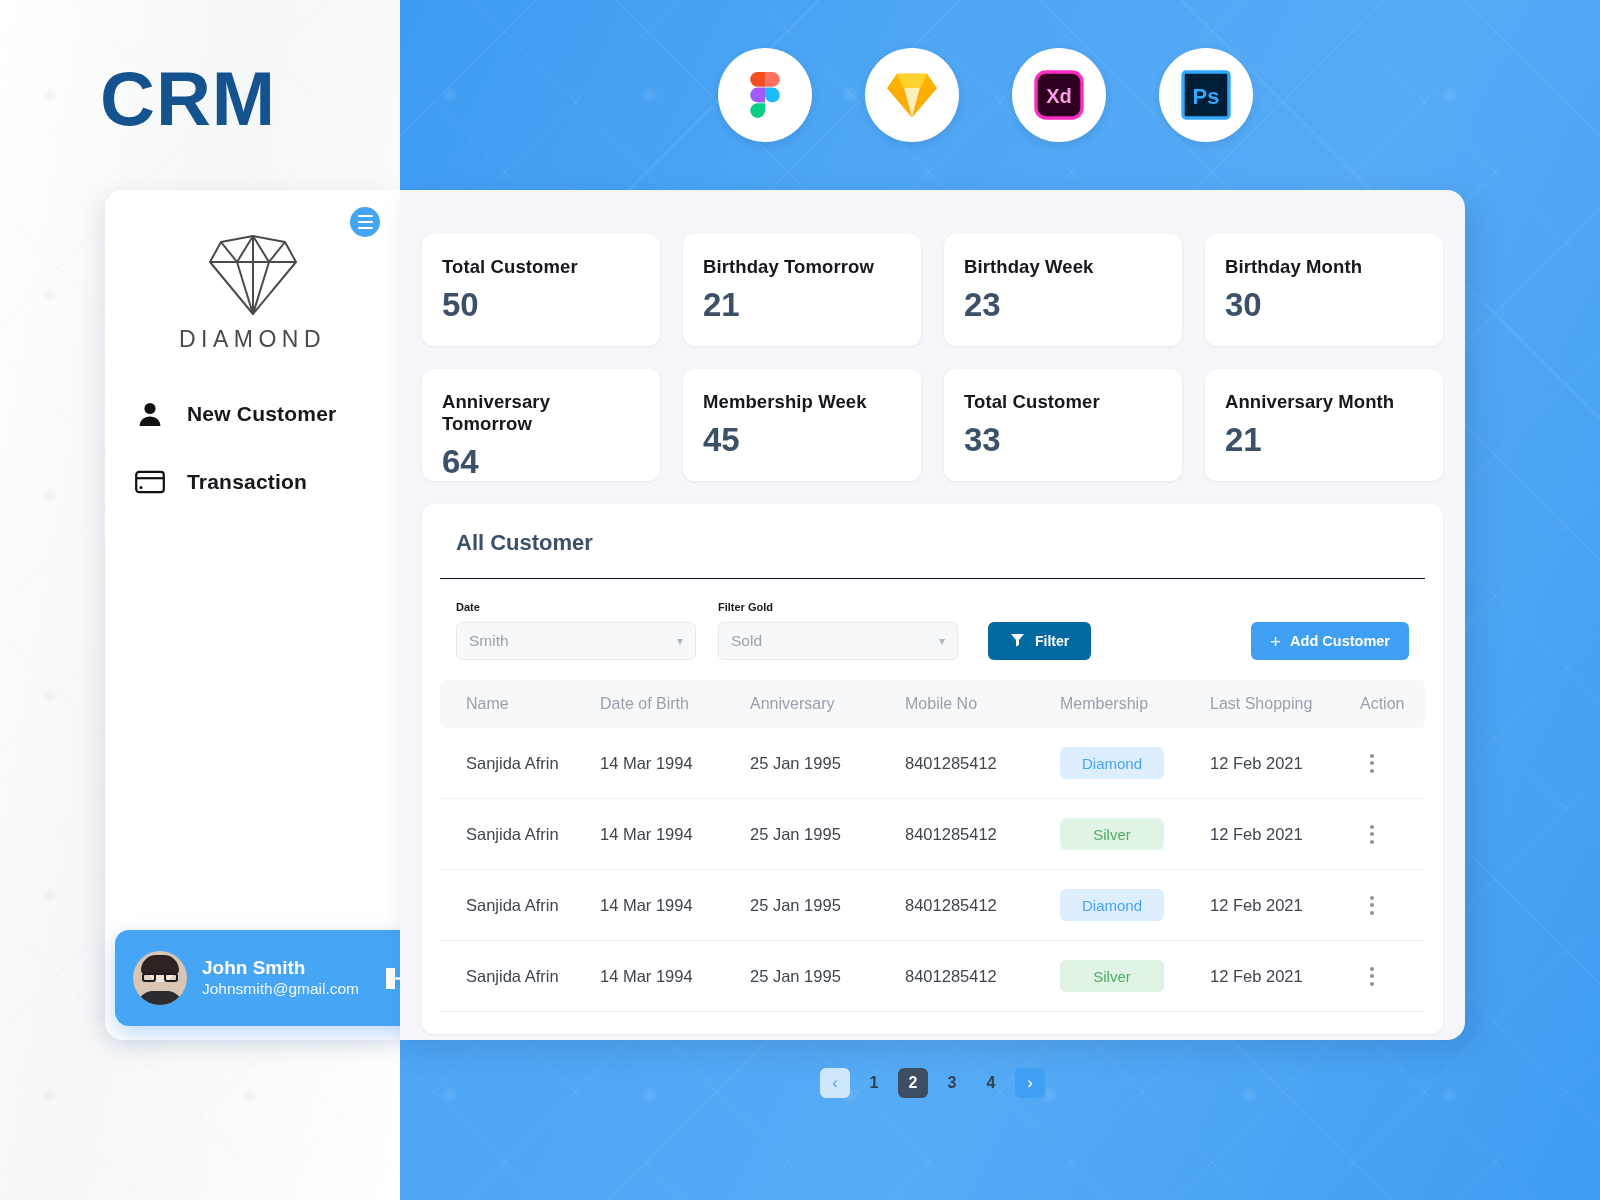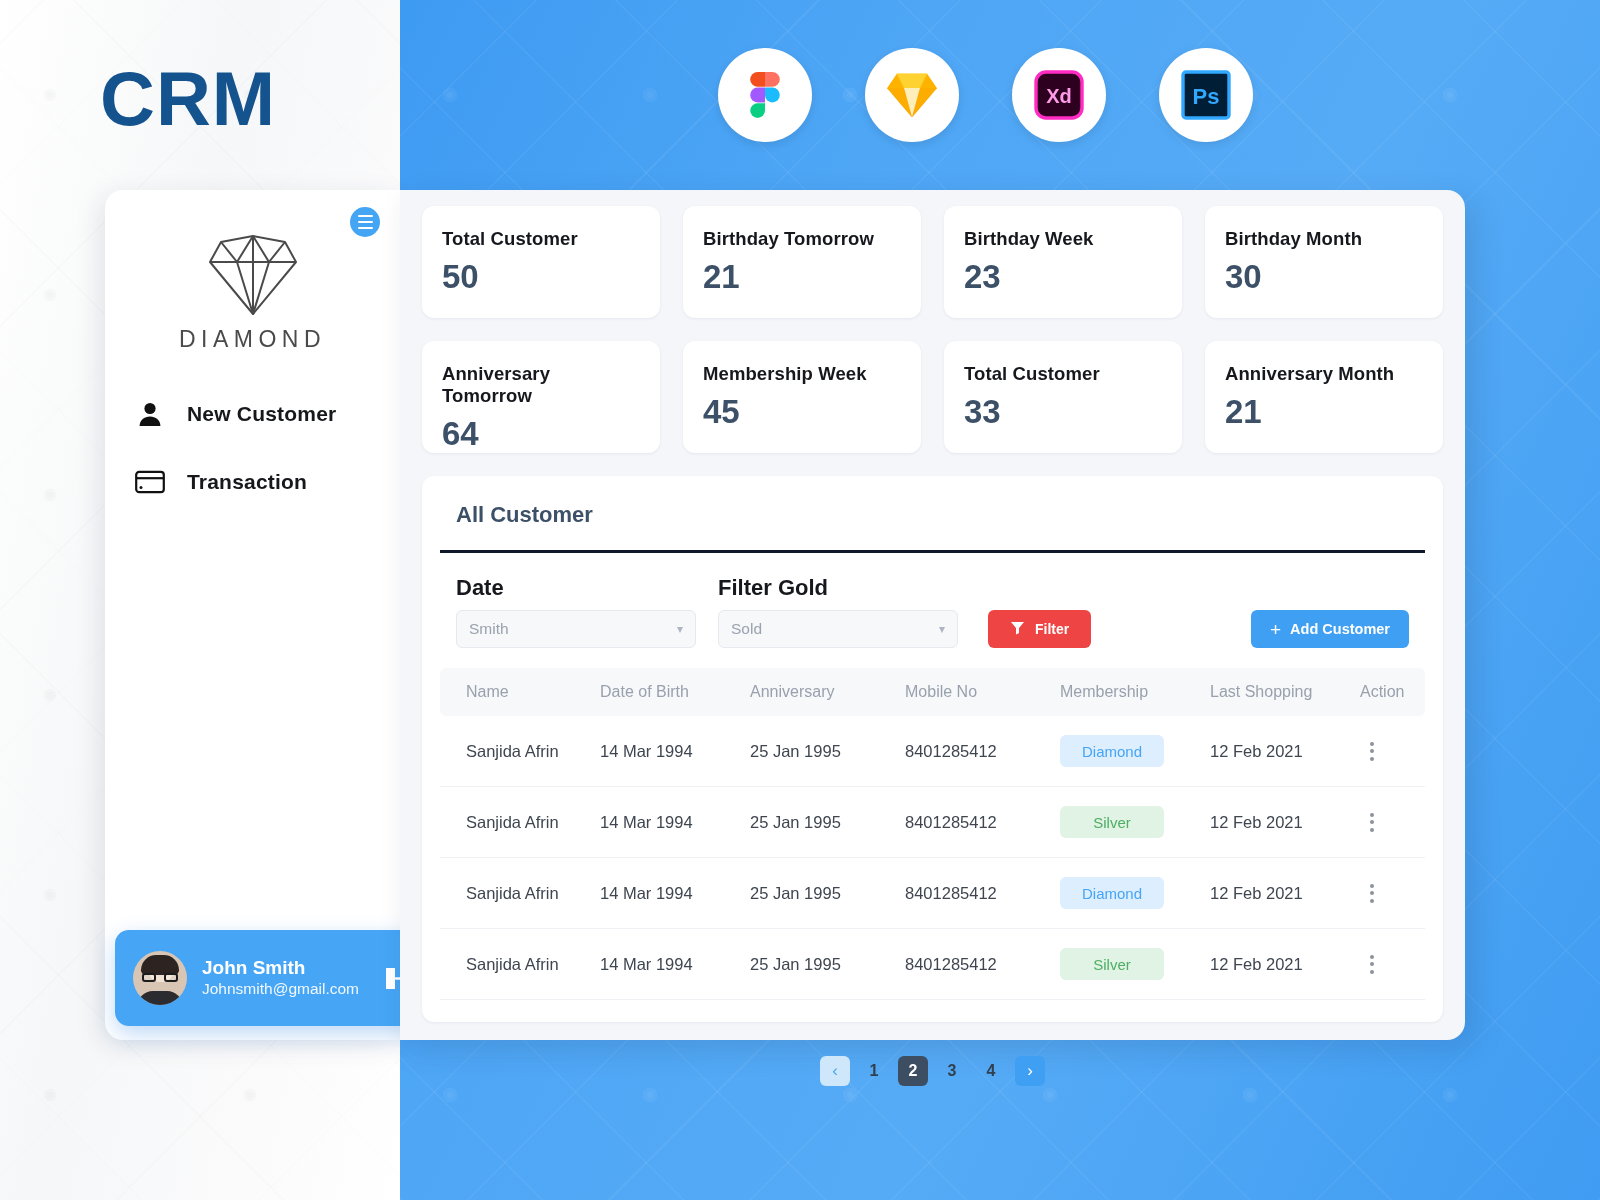--- a/index.html
+++ b/index.html
@@ -109,56 +109,56 @@
   .p-mail { font-size: 15.5px; color: #f2f8ff; line-height: 1.35; }
   .logout { margin-left: auto; width: 30px; height: 30px; cursor: pointer; display:flex; align-items:center; justify-content:center; }
 
   
   .main {
     position: absolute; left: 400px; top: 190px;
     width: 1065px; height: 850px;
     background: #f4f6f9;
     border-radius: 0 18px 18px 0;
     box-shadow: 10px 10px 30px rgba(20,40,80,.14);
-    padding: 16px 22px 0 22px;
+    padding: 44px 22px 0 22px;
   }
 
   .cards { display: grid; grid-template-columns: repeat(4, 1fr); gap: 23px; }
   .card {
     background: #fff; border-radius: 12px; height: 112px;
     padding: 22px 20px 0 20px;
     box-shadow: 0 1px 3px rgba(25,45,80,.07);
   }
   .card-label { font-size: 18.5px; font-weight: 700; color: #16181d; letter-spacing: .1px; }
   .card-value { margin-top: 8px; font-size: 33px; font-weight: 700; color: #3c5068; }
 
   
   .panel {
     margin-top: 23px; background: #fff; border-radius: 12px;
     box-shadow: 0 1px 3px rgba(25,45,80,.07);
     padding: 0 18px 22px 18px;
   }
   .panel-title {
     font-size: 22px; font-weight: 700; color: #3c5068;
-    padding: 26px 16px 22px 16px; border-bottom: 3px solid #0f172a;
+    padding: 26px 16px 22px 16px; border-bottom: 1px solid #0f172a;
   }
 
   .filters { display: flex; align-items: flex-end; gap: 22px; padding: 22px 16px 0 16px; }
   .field { display: flex; flex-direction: column; gap: 9px; }
-  .field-label { font-size: 22px; font-weight: 700; color: #16181d; }
+  .field-label { font-size: 11px; font-weight: 700; color: #16181d; }
   .select {
     width: 240px; height: 38px; border: 1px solid #e6e9ee; border-radius: 6px;
     background: #f7f8fa; display: flex; align-items: center; padding: 0 12px;
     font-size: 15.5px; color: #9aa2ae; cursor: pointer;
   }
   .select .chev { margin-left: auto; color: #aeb6c1; font-size: 12px; }
 
   .btn-filter {
     height: 38px; padding: 0 22px; border-radius: 6px; border: none; cursor: pointer;
-    background: #ef4444; color: #fff; font-size: 14px; font-weight: 700;
+    background: #0369a1; color: #fff; font-size: 14px; font-weight: 700;
     display: flex; align-items: center; gap: 10px; margin-left: 8px;
   }
   .btn-add {
     margin-left: auto; height: 38px; padding: 0 19px; border-radius: 6px; border: none; cursor: pointer;
     background: #3f9ff3; color: #fff; font-size: 14.5px; font-weight: 700;
     display: flex; align-items: center; gap: 9px;
   }
   .btn-add .plus { font-size: 19px; font-weight: 400; line-height: 1; }
 
   table { width: 100%; border-collapse: collapse; margin-top: 20px; }

